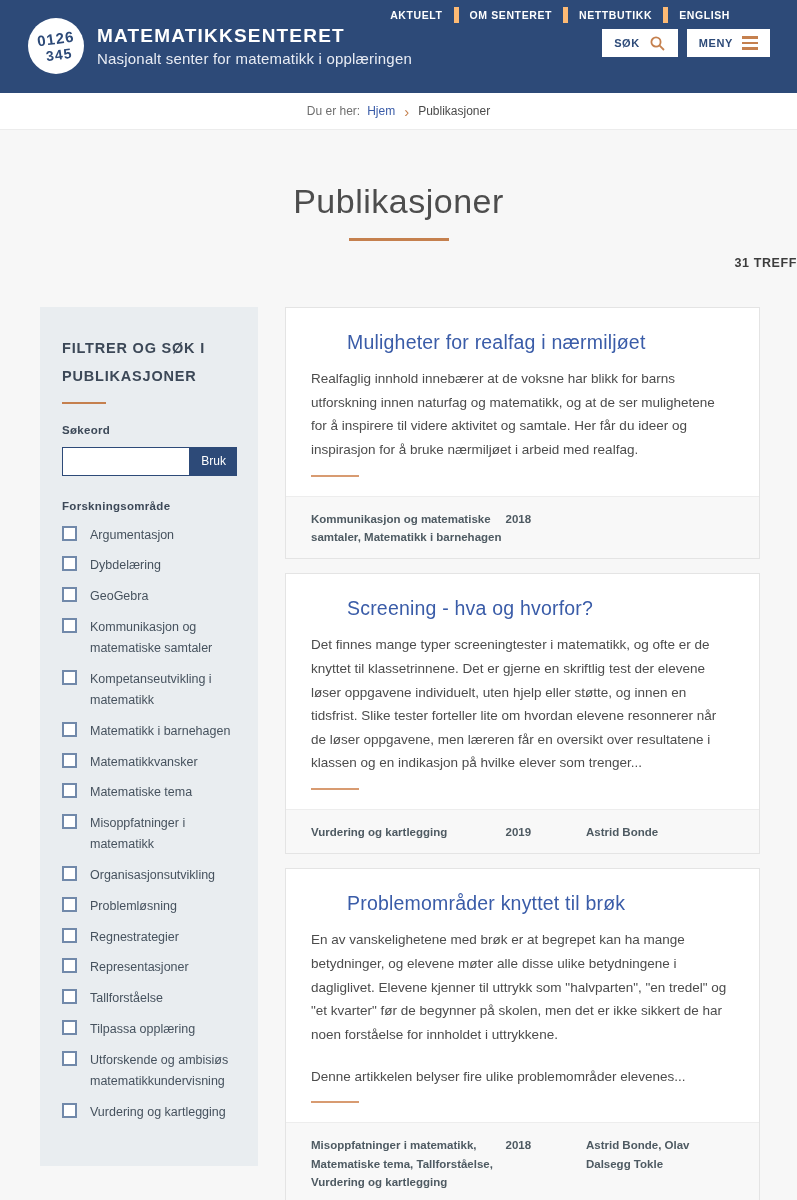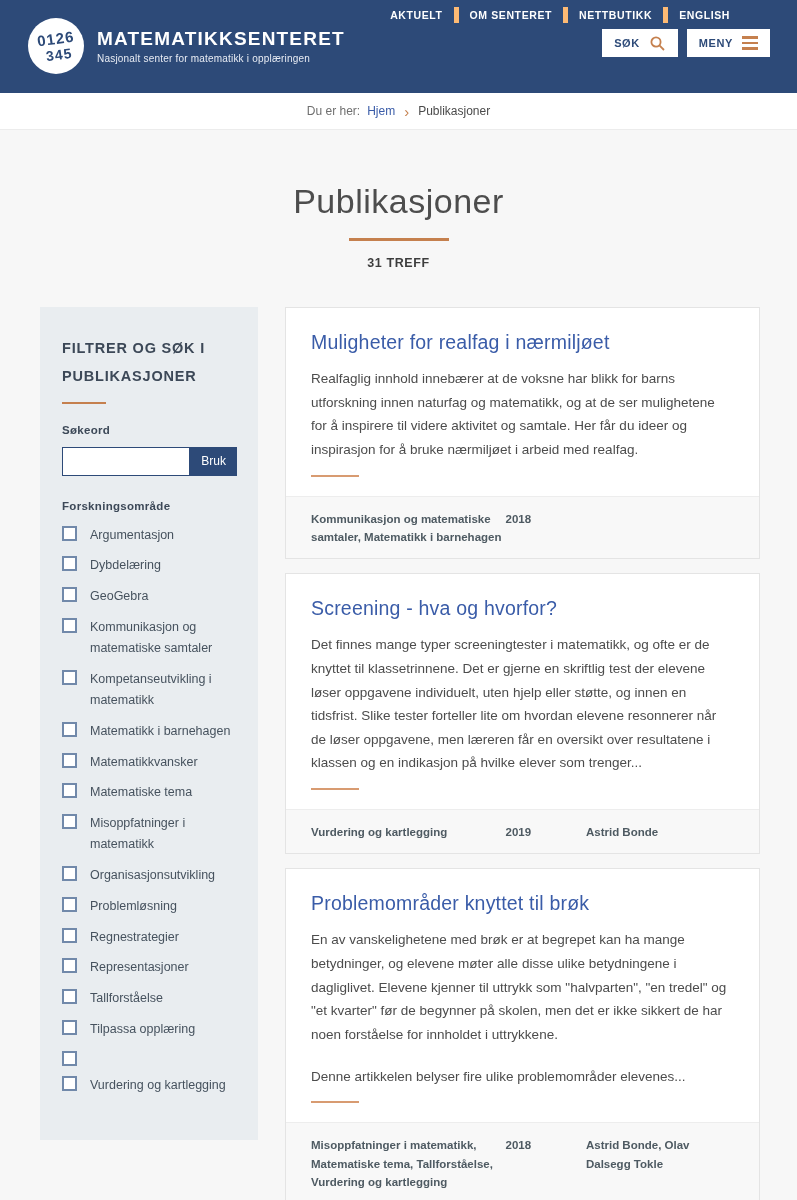--- a/index.html
+++ b/index.html
@@ -13,21 +13,21 @@
   .site-header { background:#2d4a78; height:93px; position:relative; }
   .brand { position:absolute; left:28px; top:18px; display:flex; align-items:center; gap:13px; }
   .logo-circle {
     width:56px; height:56px; border-radius:50%; background:#ffffff;
     display:flex; flex-direction:column; align-items:center; justify-content:center;
     color:#2d4a78; font-weight:bold; line-height:1; letter-spacing:1px;
   }
   .logo-line1 { font-size:15px; transform:rotate(-8deg); }
   .logo-line2 { font-size:14px; transform:rotate(-8deg) translateX(3px); margin-top:2px; }
   .brand-title { color:#ffffff; font-size:19px; font-weight:bold; letter-spacing:1.2px; }
-  .brand-subtitle { color:#e8ecf4; font-size:10px; margin-top:3px; letter-spacing:0.2px; }
+  .brand-subtitle { color:#e8ecf4; font-size:15px; margin-top:3px; letter-spacing:0.2px; }
   .top-nav { position:absolute; top:7px; right:56px; display:flex; align-items:center; }
   .top-nav a {
     color:#ffffff; text-decoration:none; font-size:10.5px; font-weight:bold;
     letter-spacing:0.6px; padding:2px 11px; cursor:pointer;
   }
   .top-nav a + a { border-left:5px solid #fdba74; }
   .header-buttons { position:absolute; top:29px; right:27px; display:flex; gap:9px; }
   .hdr-btn {
     background:#ffffff; border:none; height:28px; display:flex; align-items:center;
     gap:9px; padding:0 12px; cursor:pointer;
@@ -41,21 +41,21 @@
     background:#ffffff; height:37px; display:flex; align-items:center;
     justify-content:center; gap:7px; font-size:12px; border-bottom:1px solid #ececec;
   }
   .bc-prefix { color:#6f6f6f; }
   .bc-home { color:#3a5ca8; text-decoration:none; cursor:pointer; }
   .bc-sep { color:#c5804e; font-size:15px; line-height:1; margin:0 2px; }
   .bc-current { color:#4a4a4a; }
   
   .page-title { text-align:center; font-size:34px; font-weight:300; color:#4d4d4d; margin-top:52px; letter-spacing:0.5px; }
   .title-rule { width:100px; border:none; border-top:3px solid #c5804e; margin:17px auto 15px; }
-  .result-count { text-align:center; font-size:12.5px; font-weight:bold; color:#3d3d3d; letter-spacing:0.6px; }
+  .result-count { text-align:right; font-size:12.5px; font-weight:bold; color:#3d3d3d; letter-spacing:0.6px; }
   
   .content { display:flex; align-items:flex-start; gap:27px; padding:0 37px 0 40px; margin-top:37px; }
   
   .filter { width:218px; flex:0 0 218px; background:#e9edf0; padding:27px 21px 34px 22px; }
   .filter-title { font-size:14.5px; font-weight:bold; color:#3c4857; letter-spacing:0.8px; line-height:1.95; }
   .filter-rule { width:44px; border:none; border-top:2px solid #c5804e; margin:11px 0 20px; }
   .field-label { font-size:11.5px; font-weight:bold; color:#3c4857; letter-spacing:0.3px; }
   .search-row { display:flex; margin-top:11px; margin-bottom:24px; }
   .search-input {
     flex:1; min-width:0; height:29px; border:1px solid #2d4a78;
@@ -70,21 +70,21 @@
   .option-row input[type="checkbox"] {
     appearance:none; -webkit-appearance:none; width:15px; height:15px; flex:0 0 15px;
     background:#ffffff; border:2px solid #7189aa; cursor:pointer; margin-top:1px;
   }
   .option-row input[type="checkbox"]:checked { background:#2d4a78; }
   .option-label { font-size:12.5px; color:#46525e; line-height:1.7; }
   
   .results { flex:1; display:flex; flex-direction:column; gap:14px; }
   .card { background:#ffffff; border:1px solid #e4e4e4; }
   .card-main { padding:23px 25px 19px; }
-  .card-title { font-size:19.5px; font-weight:500; color:#3a5ca8; cursor:pointer; letter-spacing:0.2px; }
+  .card-title { font-size:19.5px; font-weight:500; color:#3a5ca8; cursor:pointer; letter-spacing:0.2px;margin-left:36px; }
   .card-body { margin-top:13px; }
   .card-body p { font-size:13.5px; line-height:1.75; color:#4c4c4c; }
   .card-body p + p { margin-top:18px; }
   .card-body p:empty { display:none; }
   .card-rule { width:48px; border:none; border-top:2px solid #d89b71; margin:13px 0 0; }
   .card-footer {
     background:#f8f8f8; border-top:1px solid #ededed;
     display:grid; grid-template-columns:46% 19% 35%; align-items:start;
     padding:13px 25px 12px; font-size:11.5px; font-weight:bold; color:#4e5a62; line-height:1.6;
   }
@@ -209,20 +209,21 @@
         <label class="option-row">
           <input type="checkbox" style="">
           <span class="option-label">Tallforståelse</span>
         </label>
         <label class="option-row">
           <input type="checkbox" style="">
           <span class="option-label">Tilpassa opplæring</span>
         </label>
         <label class="option-row">
           <input type="checkbox" style="">
+          <span class="option-label">Utforskende og ambisiøs matematikkundervisning</span>
         </label>
         <label class="option-row">
           <input type="checkbox" style="">
           <span class="option-label">Vurdering og kartlegging</span>
         </label>
       </div>
 
     </aside>
 
     <section class="results">

